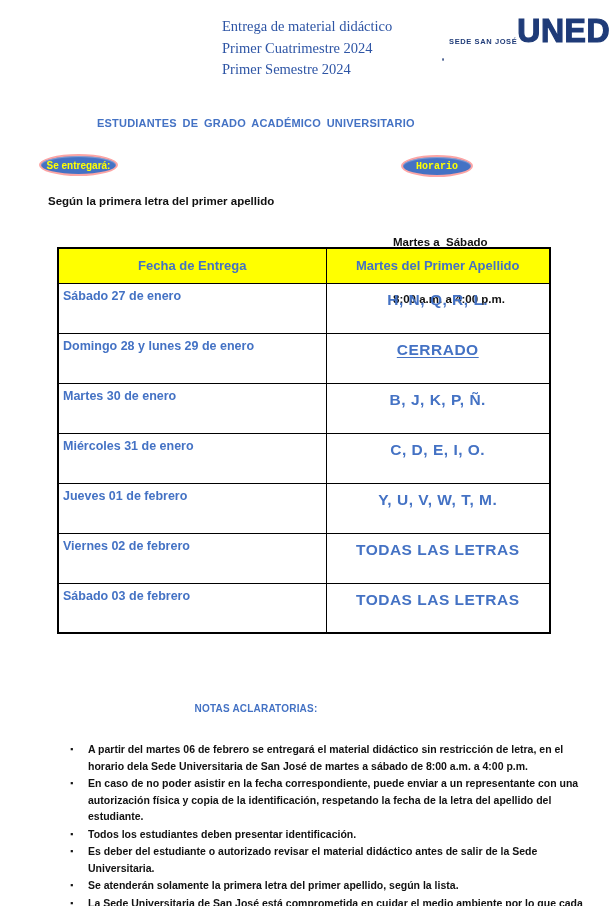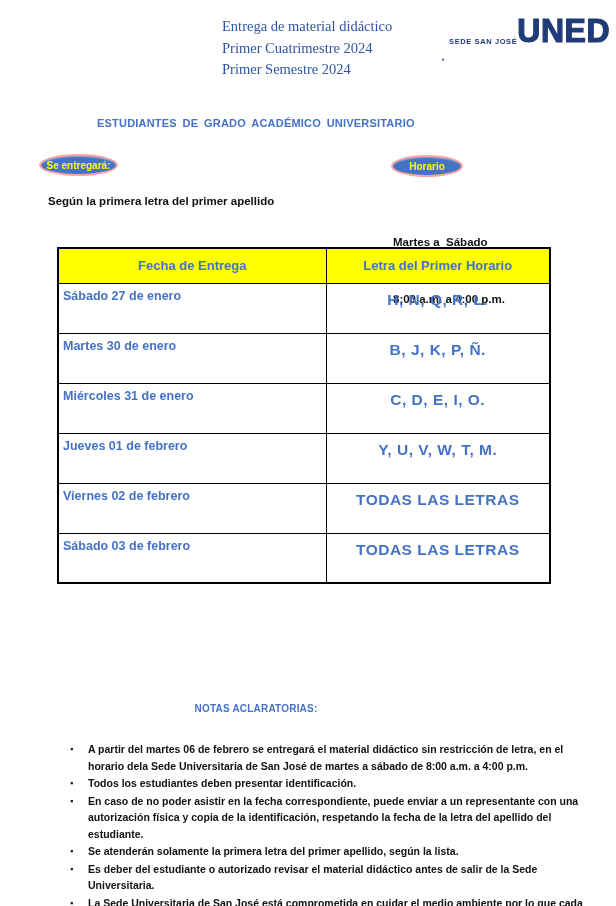--- a/index.html
+++ b/index.html
@@ -42,21 +42,21 @@
 
   
   .badge {
     position:absolute; height:22px; border-radius:50%;
     background:#4472c4; border:2px solid #fca5a5;
     display:flex; align-items:center; justify-content:center;
     color:#ffff00; font-size:10px; font-weight:bold;
     box-shadow:inset 0 1px 1px rgba(255,255,255,0.35);
   }
   .badge-se { left:39px; top:154px; width:79px; }
-  .badge-horario { left:391px; top:155px; width:72px; }
+  .badge-horario { left:401px; top:155px; width:72px;font-family:Liberation Mono, monospace; }
 
   .rule-text {
     position:absolute; left:48px; top:195px;
     font-size:11.5px; font-weight:bold; color:#111;
   }
   .schedule {
     position:absolute; left:393px; top:195px;
     font-size:11.5px; font-weight:bold; color:#111; line-height:19px;
     white-space:pre-wrap;
   }
@@ -145,27 +145,31 @@
 </div>
 
 <table class="delivery">
   <colgroup>
       <col class="c1">
       <col class="c2">
     </colgroup>
   <thead>
     <tr>
       <th>Fecha de Entrega</th>
-      <th>Letra del Primer Horario</th>
+      <th>Martes del Primer Apellido</th>
     </tr>
   </thead>
   <tbody>
     <tr>
       <td class="date-cell">Sábado 27 de enero</td>
       <td class="letters-cell">H, N, Q, R, L.</td>
+    </tr>
+    <tr>
+      <td class="date-cell">Domingo 28 y lunes 29 de enero</td>
+      <td class="letters-cell"><span class="cerrado">CERRADO</span></td>
     </tr>
     <tr>
       <td class="date-cell">Martes 30 de enero</td>
       <td class="letters-cell">B, J, K, P, Ñ.</td>
     </tr>
     <tr>
       <td class="date-cell">Miércoles 31 de enero</td>
       <td class="letters-cell">C, D, E, I, O.</td>
     </tr>
     <tr>
@@ -179,18 +183,18 @@
     <tr>
       <td class="date-cell">Sábado 03 de febrero</td>
       <td class="letters-cell">TODAS LAS LETRAS</td>
     </tr>
   </tbody>
 </table>
 
 <div class="notas-title">NOTAS ACLARATORIAS:</div>
 <ul class="notes">
   <li>A partir del martes 06 de febrero se entregará el material didáctico sin restricción de letra, en el horario dela Sede Universitaria de San José de martes a sábado de 8:00 a.m. a 4:00 p.m.</li>
+  <li>En caso de no poder asistir en la fecha correspondiente, puede enviar a un representante con una autorización física y copia de la identificación, respetando la fecha de la letra del apellido del estudiante.</li>
   <li>Todos los estudiantes deben presentar identificación.</li>
-  <li>En caso de no poder asistir en la fecha correspondiente, puede enviar a un representante con una autorización física y copia de la identificación, respetando la fecha de la letra del apellido del estudiante.</li>
+  <li>Es deber del estudiante o autorizado revisar el material didáctico antes de salir de la Sede Universitaria.</li>
   <li>Se atenderán solamente la primera letra del primer apellido, según la lista.</li>
-  <li>Es deber del estudiante o autorizado revisar el material didáctico antes de salir de la Sede Universitaria.</li>
   <li>La Sede Universitaria de San José está comprometida en cuidar el medio ambiente por lo que cada estudiante deberá traer su propia bolsa, maletín o bolso para trasladar su material didáctico.</li>
 </ul>
 
 </body></html>

